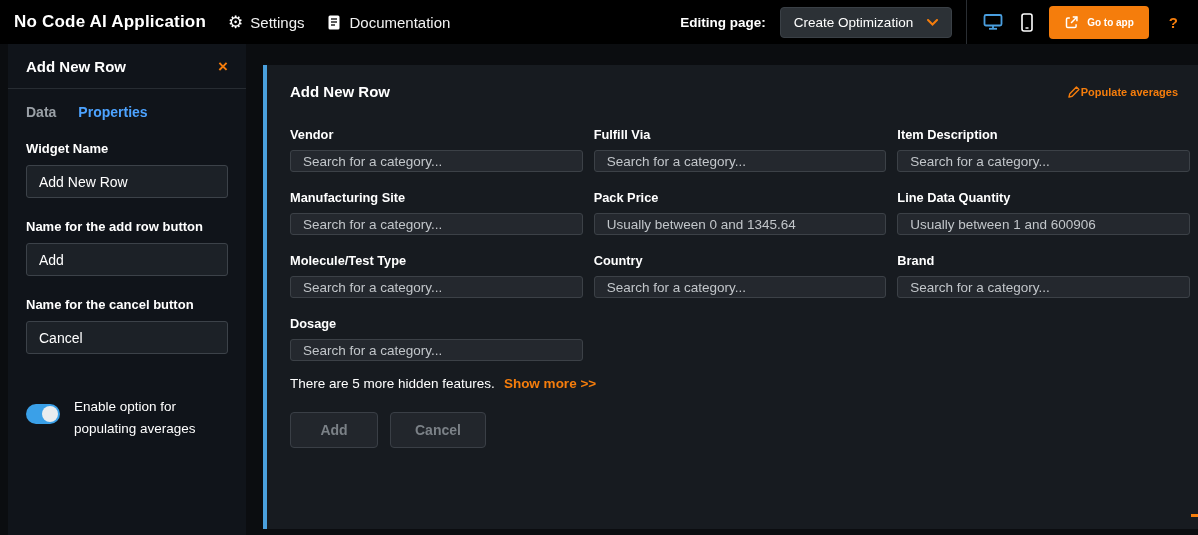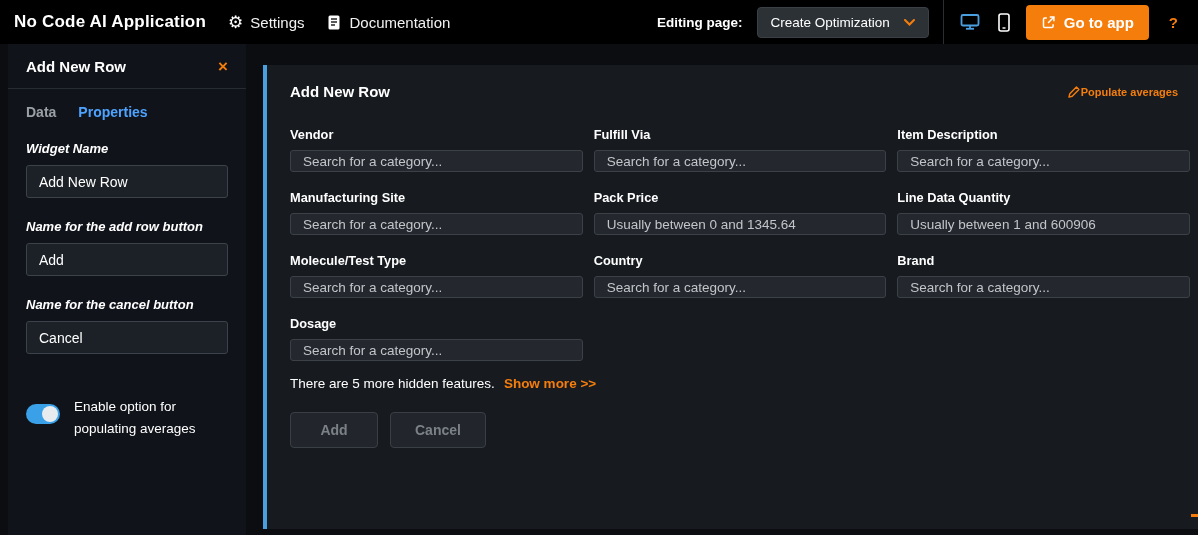--- a/index.html
+++ b/index.html
@@ -20,38 +20,38 @@
   .editing-label{ font-size:13.5px; font-weight:700;}
   .page-select{
     display:flex; align-items:center; gap:14px; background:#2c3136;
     border:1px solid #3a4046; border-radius:4px; padding:7px 13px;
     font-size:13.5px; color:#fff; cursor:pointer; white-space:nowrap;
   }
   .tb-divider{ width:1px; height:44px; background:#2a2e33;}
   .icon-btn{ display:flex; align-items:center; justify-content:center; cursor:pointer; padding:2px;}
   .go-btn{
     display:flex; align-items:center; gap:8px; background:#f57d0c; color:#fff;
-    font-size:15px; font-weight:700; border:none; border-radius:4px;
+    font-size:10px; font-weight:700; border:none; border-radius:4px;
     padding:9px 15px; cursor:pointer; white-space:nowrap;
   }
   .help-q{ color:#f57d0c; font-weight:700; font-size:15px; padding:0 6px; cursor:pointer;}
   
   .sidebar{
     position:absolute; left:8px; top:44px; bottom:0; width:238px;
     background:#10141a; padding:14px 18px 0 18px;
   }
   .sb-head{ display:flex; align-items:center; justify-content:space-between;}
   .sb-title{ font-size:15px; font-weight:700;}
   .sb-close{ color:#f57d0c; font-size:17px; font-weight:700; cursor:pointer; line-height:1;}
   .sb-divider{ height:1px; background:#272c32; margin:13px -18px 0 -18px;}
   .sb-tabs{ display:flex; gap:22px; margin-top:15px;}
   .sb-tab{ font-size:14px; font-weight:700; color:#9aa0a6; cursor:pointer;}
   .sb-tab.active{ color:#4da3ff;}
   .sb-field{ margin-top:21px;}
-  .sb-label{ font-size:13px; font-weight:700; margin-bottom:9px;font-style:italic;}
+  .sb-label{ font-size:13px; font-weight:700; margin-bottom:9px;}
   .sb-input{
     width:100%; height:33px; background:#1c2127; border:1px solid #3c4249;
     border-radius:3px; color:#fff; font-size:14px; padding:0 12px;
     font-family:inherit; outline:none;
   }
   .toggle-row{ margin-top:42px; display:flex; gap:14px;}
   .toggle{ width:34px; height:20px; border-radius:10px; background:#3aa0e8; position:relative; flex:none; margin-top:8px; cursor:pointer;}
   .toggle .knob{ position:absolute; right:2px; top:2px; width:16px; height:16px; border-radius:50%; background:#e9ecef;}
   .toggle-label{ font-size:13.5px; line-height:1.65; color:#fff;}
   

